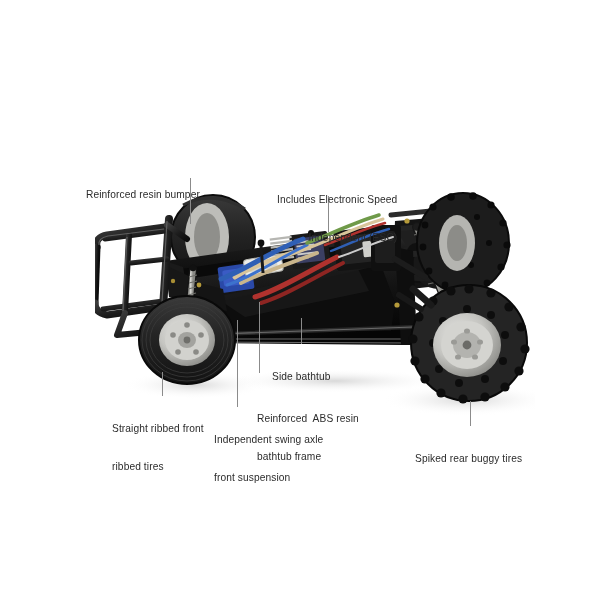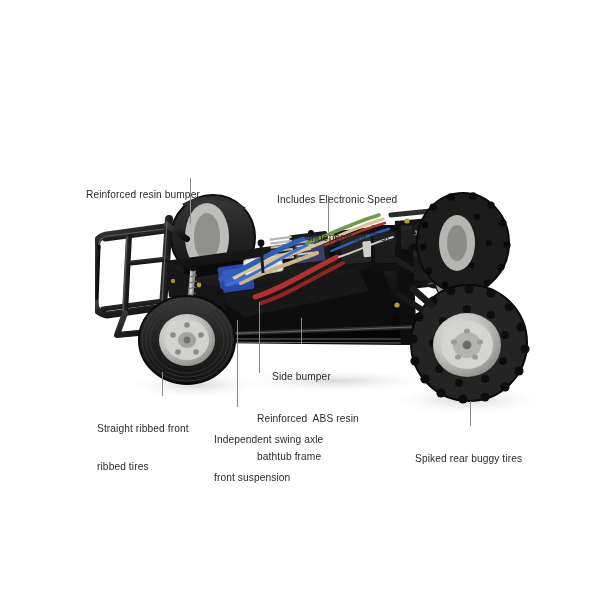--- a/index.html
+++ b/index.html
@@ -399,29 +399,29 @@
   <div class="callout" style="left:86px; top:164px;">
     <div>Reinforced resin bumper</div>
   </div>
 
   <div class="callout" style="left:277px; top:169px;text-align:right;">
     <div>Includes Electronic Speed</div>
     <div>Independent (ESC)</div>
   </div>
 
   <div class="callout" style="left:272px; top:346px;">
-    <div>Side bumper</div>
+    <div>Side bathtub</div>
   </div>
 
   <div class="callout" style="left:257px; top:388px;">
     <div>Reinforced  ABS resin</div>
     <div>bathtub frame</div>
   </div>
 
-  <div class="callout" style="left:97px; top:398px;">
+  <div class="callout" style="left:112px; top:398px;">
     <div>Straight ribbed front</div>
     <div>ribbed tires</div>
   </div>
 
   <div class="callout" style="left:214px; top:409px;">
     <div>Independent swing axle</div>
     <div>front suspension</div>
   </div>
 
   <div class="callout" style="left:415px; top:428px;">

